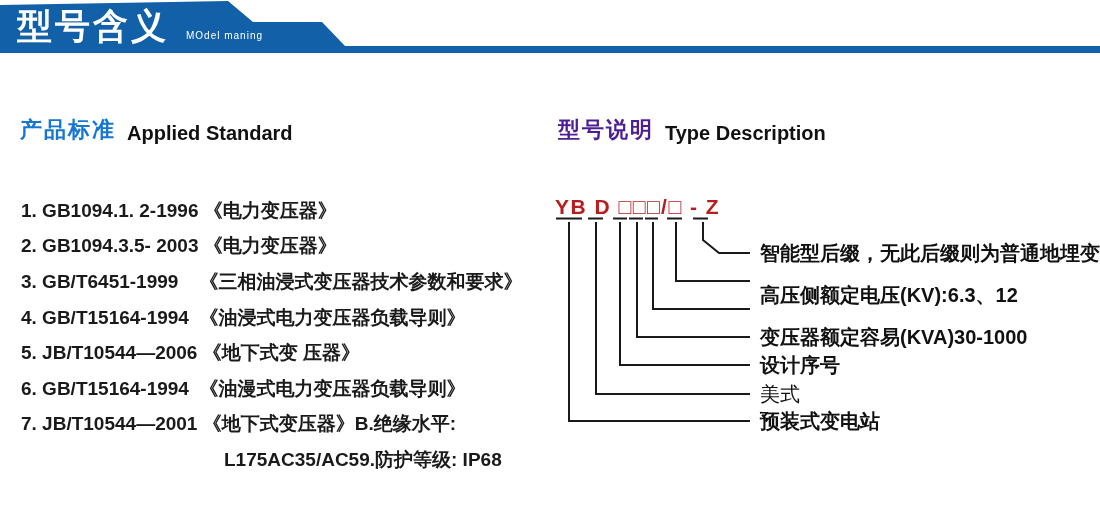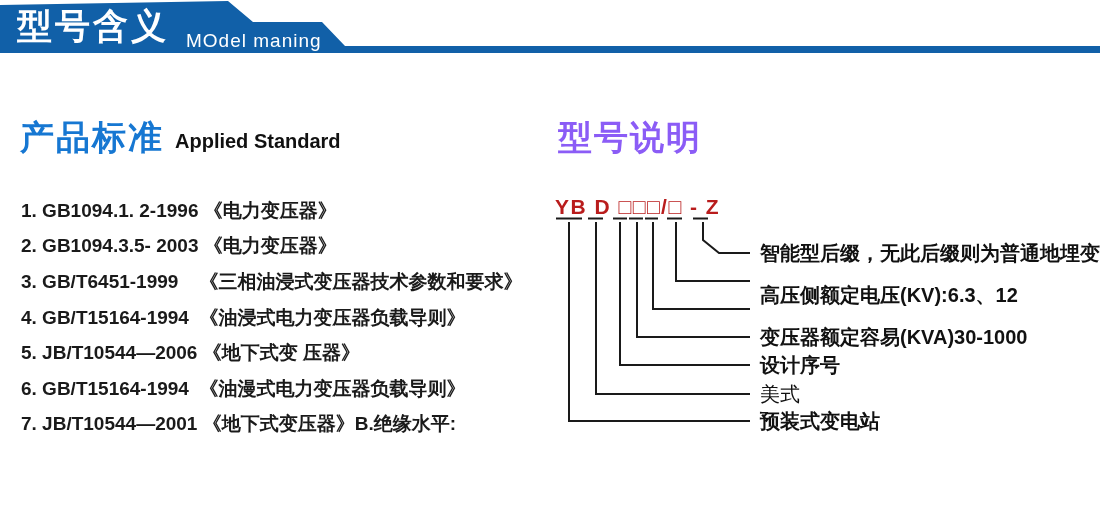--- a/index.html
+++ b/index.html
@@ -3,28 +3,28 @@
 <meta charset="utf-8">
 <style>
   html,body{margin:0;padding:0;background:#fff;}
   .page{position:relative;width:1100px;height:509px;background:#ffffff;overflow:hidden;
         font-family:"Liberation Sans","DejaVu Sans",sans-serif;}
 
   
   .banner-svg{position:absolute;left:0;top:0;}
   .banner-title{position:absolute;left:17px;top:6px;font-size:35px;font-weight:700;
                 color:#ffffff;letter-spacing:3px;line-height:40px;}
-  .banner-subtitle{position:absolute;left:186px;top:30px;font-size:19px;color:#ffffff;
+  .banner-subtitle{position:absolute;left:186px;top:30px;font-size:10px;color:#ffffff;
                    letter-spacing:1px;}
 
   
   .sec-heading{position:absolute;top:115px;display:flex;align-items:center;}
   .sec-heading.left{left:20px;}
   .sec-heading.right{left:558px;}
-  .h-cn{font-size:34px;font-weight:700;letter-spacing:2px;}
+  .h-cn{font-size:22px;font-weight:700;letter-spacing:2px;}
   .h-en{font-size:20px;font-weight:600;color:#111111;margin-left:11px;margin-top:6px;}
 
   
   .std-list{position:absolute;left:21px;top:193px;font-size:19px;font-weight:600;
             color:#1a1a1a;}
   .std-item{height:35.6px;display:flex;align-items:center;white-space:pre;}
   .std-item.indent{padding-left:203px;}
 
   
   .model-code{position:absolute;left:555px;top:195px;font-size:21px;font-weight:700;
@@ -51,24 +51,26 @@
   </div>
 
   <div class="std-list">
     <div class="std-item">1. GB1094.1. 2-1996 《电力变压器》</div>
     <div class="std-item">2. GB1094.3.5- 2003 《电力变压器》</div>
     <div class="std-item">3. GB/T6451-1999    《三相油浸式变压器技术参数和要求》</div>
     <div class="std-item">4. GB/T15164-1994  《油浸式电力变压器负载导则》</div>
     <div class="std-item">5. JB/T10544—2006 《地下式变 压器》</div>
     <div class="std-item">6. GB/T15164-1994  《油漫式电力变压器负载导则》</div>
     <div class="std-item">7. JB/T10544—2001 《地下式变压器》B.绝缘水平:</div>
+    <div class="std-item indent">L175AC35/AC59.防护等级: IP68</div>
   </div>
 
   <div class="sec-heading right">
-    <span class="h-cn" style="color: #8b5cf6;">型号说明</span>
+    <span class="h-cn" style="color: #4c1d95;">型号说明</span>
+    <span class="h-en">Type Description</span>
   </div>
 
   <div class="model-code">YB D □□□/□ - Z</div>
 
   <svg class="tree-svg" width="1100" height="509" viewBox="0 0 1100 509">
     <g stroke="#1a1a1a" stroke-width="2" fill="none">
 
       <path d="M556,218.5 H582 M588,218.5 H603 M613,218.5 H627 M629,218.5 H643 M645,218.5 H658 M667,218.5 H682 M693,218.5 H708"></path>
 
       <path d="M569,222 V421 H750"></path>

